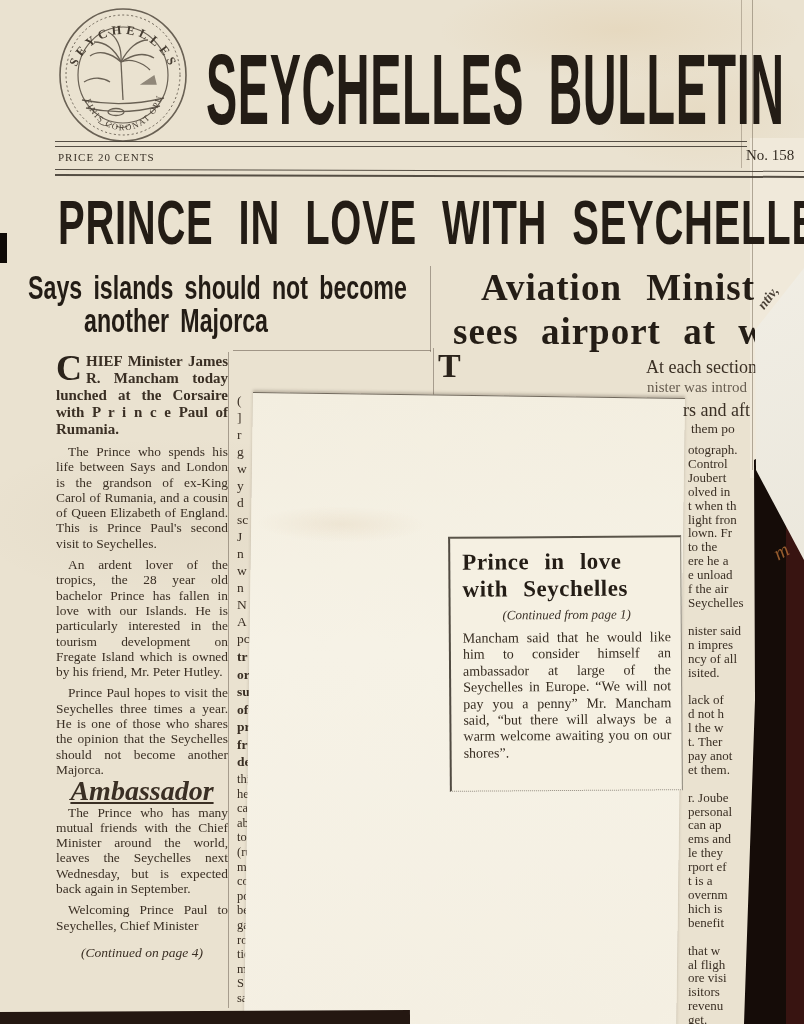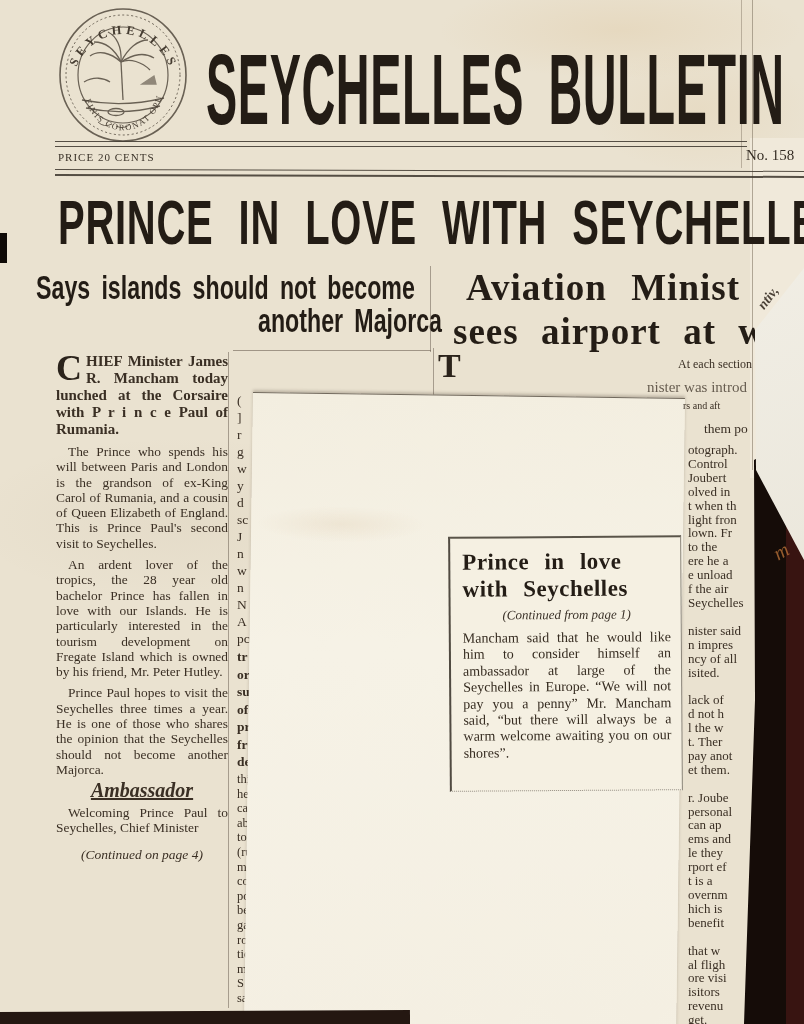--- a/index.html
+++ b/index.html
@@ -16,21 +16,21 @@
   .cond{display:inline-block;font-family:"Liberation Sans",sans-serif;font-weight:bold;
         color:#231c15;transform-origin:left top;white-space:nowrap;}
   .rule{border-top:1px solid #3c352c;border-bottom:1px solid #3c352c;height:4px;opacity:.85;}
   .rule.heavy{border-bottom-width:2px;}
   .vline{width:1px;background:#6e6355;opacity:.55;}
   .hline{height:1px;background:#6e6355;opacity:.6;}
   .bodycol{font-size:13.4px;line-height:15.3px;text-align:justify;color:#3a2f24;}
   .bodycol p{margin:0 0 6px 0;text-indent:12px;}
   .lead{font-weight:bold;font-size:15px;line-height:17px;text-indent:0 !important;}
   .dc{float:left;font-size:36px;line-height:28px;font-weight:bold;margin:1px 4px 0 0;color:#2b231b;}
-  .crosshead{font-weight:bold;font-style:italic;font-size:20px;text-align:center;margin:4px 0 6px;text-indent:0 !important;text-decoration:underline;}
+  .crosshead{font-weight:bold;font-style:italic;font-size:28px;text-align:center;margin:4px 0 6px;text-indent:0 !important;text-decoration:underline;}
   .contnote{font-style:italic;font-size:13.5px;text-align:center;text-indent:0 !important;margin-top:4px;}
   .frag{white-space:pre-line;color:#3a2f24;}
   .pre{white-space:pre;}
   .serifhead{font-family:"Liberation Serif",serif;font-weight:bold;color:#241d16;white-space:nowrap;}
   .overlaysheet{
     background:
       radial-gradient(ellipse 120px 26px at 90px 130px, rgba(190,150,100,.12), transparent 70%),
       linear-gradient(178deg,#f3eee0 0%,#f6f2e6 40%,#f4efe2 100%);
     border-top:1.5px solid rgba(70,60,48,.75);
     box-shadow:0 -2px 3px rgba(60,48,34,.25);
@@ -96,44 +96,45 @@
 
   <div class="abs rule" style="left:55px;top:141px;width:692px;"></div>
   <div class="abs" style="left:58px;top:151px;font-size:11px;letter-spacing:1px;color:#3a3228;">PRICE 20 CENTS</div>
   <div class="abs" style="left:746px;top:147px;font-size:15px;color:#352d24;">No. 158</div>
   <div class="abs rule heavy" style="left:55px;top:170px;width:749px;transform:rotate(0.15deg);"></div>
 
   <div class="abs" style="left:58px;top:186px;width:746px;height:74px;overflow:hidden;">
     <span class="cond" style="font-size:54px;transform:scale(0.74,1.16);letter-spacing:1px;word-spacing:18px;">PRINCE IN LOVE WITH SEYCHELLES</span>
   </div>
 
-  <div class="abs" style="left:36px;top:270px;width:396px;text-align:right;">
+  <div class="abs" style="left:28px;top:270px;width:396px;text-align:left;">
     <span class="cond" style="font-size:29px;transform:scale(0.80,1.12);word-spacing:6px;">Says islands should not become</span><br>
     <span class="cond" style="font-size:29px;transform:scale(0.80,1.12) translateX(70px);word-spacing:6px;">another Majorca</span>
   </div>
 
   <div class="abs vline" style="left:430px;top:266px;height:86px;"></div>
 
-  <div class="abs" style="left:437px;top:266px;width:318px;height:86px;overflow:hidden;">
+  <div class="abs" style="left:437px;top:266px;width:318px;height:86px;overflow:hidden;text-align:right;">
     <div class="serifhead" style="font-size:37px;letter-spacing:1px;word-spacing:14px;margin-left:29px;">Aviation Minist</div>
     <div class="serifhead" style="font-size:37px;letter-spacing:1px;word-spacing:12px;margin-top:1px;margin-left:16px;">sees airport at w</div>
   </div>
 
   <div class="abs vline" style="left:228px;top:352px;height:656px;"></div>
   <div class="abs hline" style="left:233px;top:350px;width:198px;"></div>
   <div class="abs vline" style="left:433px;top:348px;height:48px;"></div>
 
   <div class="abs bodycol" style="left:56px;top:353px;width:172px;height:658px;overflow:hidden;">
     <p class="lead">
       <span class="dc">C</span><span>HIEF Minister James R. Mancham today lunched at the Corsaire with P r i n c e Paul of Rumania.</span>
     </p>
-    <p>The Prince who spends his will between Paris and London is the grandson of ex-King Carol of Rumania, and a cousin of Queen Elizabeth of England. This is Prince Paul's second visit to Seychelles.</p>
+    <p>The Prince who spends his life between Says and London is the grandson of ex-King Carol of Rumania, and a cousin of Queen Elizabeth of England. This is Prince Paul's second visit to Seychelles.</p>
     <p>An ardent lover of the tropics, the 28 year old bachelor Prince has fallen in love with our Islands. He is particularly interested in the tourism development on Fregate Island which is owned by his friend, Mr. Peter Hutley.</p>
     <p>Prince Paul hopes to visit the Seychelles three times a year. He is one of those who shares the opinion that the Seychelles should not become another Majorca.</p>
     <p class="crosshead">Ambassador</p>
+    <p>The Prince who has many mutual friends with the Chief Minister around the world, leaves the Seychelles next Wednesday, but is expected back again in September.</p>
     <p style="margin-bottom:12px;">Welcoming Prince Paul to Seychelles, Chief Minister</p>
     <p class="contnote">(Continued on page 4)</p>
   </div>
 
   <div class="abs frag" style="left:237px;top:392px;width:22px;font-size:13.5px;line-height:17px;">(
 ]
 r
 g
 w
 y
@@ -169,24 +170,24 @@
 mac
 S
 sad</div>
 
   <div class="abs bodycol" style="left:438px;top:351px;width:196px;height:46px;overflow:hidden;font-weight:bold;font-size:15px;line-height:19px;">
     <span class="dc" style="font-size:34px;line-height:28px;">T</span>
   </div>
 
   <div class="abs overlaysheet" style="left:253px;top:392px;width:432px;height:645px;transform:rotate(0.8deg);transform-origin:left top;"></div>
 
-  <div class="abs pre" style="left:678px;top:357px;font-size:12px;color:#3a2f24;">At each section</div>
+  <div class="abs pre" style="left:646px;top:357px;font-size:18px;color:#3a2f24;">At each section</div>
   <div class="abs pre" style="left:647px;top:379px;font-size:15px;color:#3a2f24;opacity:.75;">nister was introd</div>
-  <div class="abs pre" style="left:683px;top:400px;font-size:10px;color:#3a2f24;">rs and aft</div>
-  <div class="abs pre" style="left:691px;top:421px;font-size:13.5px;color:#3a2f24;margin-left:13px;">them po</div>
+  <div class="abs pre" style="left:683px;top:400px;font-size:18px;color:#3a2f24;">rs and aft</div>
+  <div class="abs pre" style="left:691px;top:421px;font-size:13.5px;color:#3a2f24;">them po</div>
   <div class="abs frag" style="left:688px;top:443px;width:72px;font-size:13px;line-height:13.9px;white-space:pre;">otograph.
 Control
 Joubert
 olved in
 t when th
 light fron
 lown. Fr
 to the
 ere he a
 e unload

